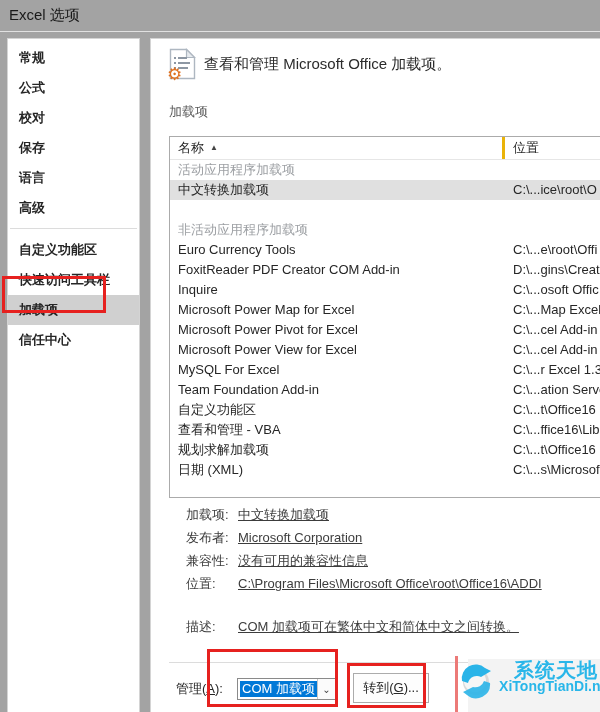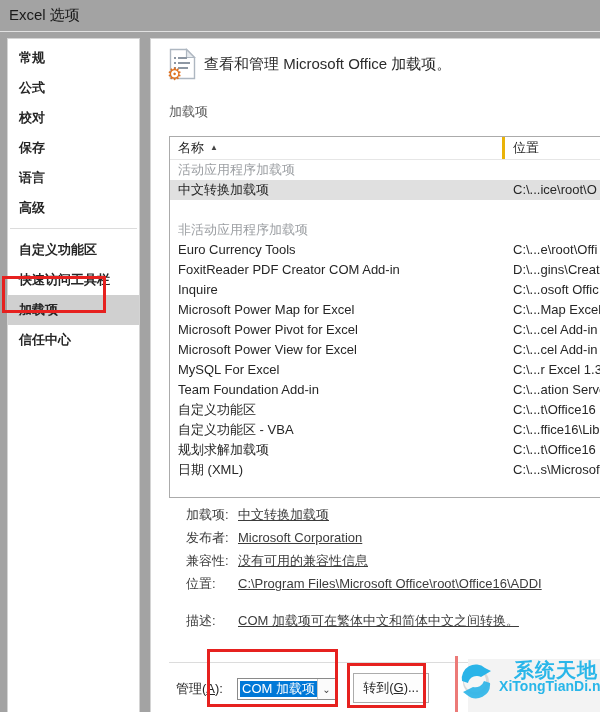--- a/index.html
+++ b/index.html
@@ -39,21 +39,21 @@
   .trow{display:flex;height:20px;line-height:20px;font-size:13px;color:#262626;white-space:nowrap;justify-content:space-between;}
   .c-name{width:335px;flex:none;padding-left:8px;overflow:hidden;box-sizing:border-box;}
   .c-loc{flex:1;padding-left:8px;overflow:hidden;}
   .trow.group{color:#9da0a4;}
   .trow.sel{background:#e0e0e0;}
 
   
   .details{position:absolute;left:35px;top:464px;right:0;font-size:13px;color:#3c3c3c;}
   .d-row{line-height:23px;white-space:nowrap;overflow:hidden;text-decoration:underline;}
   .d-label{display:inline-block;width:52px;}
-  .d-row.last{margin-top:14px;}
+  .d-row.last{margin-top:20px;}
 
   
   .footer-sep{position:absolute;left:18px;top:623px;right:0;height:1px;background:#dcdcdc;}
   .manage-label{position:absolute;left:25px;top:639px;height:22px;line-height:22px;font-size:13px;color:#262626;}
   .manage-label u, .goto-btn u{text-decoration:underline;}
   .manage-dropdown{position:absolute;left:86px;top:639px;width:99px;height:22px;border:1px solid #8a8a8a;
     box-sizing:border-box;background:#fff;display:flex;align-items:stretch;cursor:default;}
   .dd-value{background:#0078d7;color:#fff;font-size:13px;line-height:16px;padding:0 2px;margin:2px 0 2px 2px;white-space:nowrap;}
   .dd-arrow{margin-left:auto;width:17px;display:flex;align-items:center;justify-content:center;
     border-left:1px solid #c6c6c6;color:#444;font-size:10px;background:#fbfbfb;}
@@ -172,21 +172,21 @@
         </div>
       <div class="trow">
           <span class="c-name">Team Foundation Add-in</span>
           <span class="c-loc">C:\...ation Serve</span>
         </div>
       <div class="trow">
           <span class="c-name">自定义功能区</span>
           <span class="c-loc">C:\...t\Office16</span>
         </div>
       <div class="trow">
-          <span class="c-name">自定义功能区 - VBA</span>
+          <span class="c-name">查看和管理 - VBA</span>
           <span class="c-loc">C:\...ffice16\Lib</span>
         </div>
       <div class="trow">
           <span class="c-name">规划求解加载项</span>
           <span class="c-loc">C:\...t\Office16</span>
         </div>
       <div class="trow">
           <span class="c-name">日期 (XML)</span>
           <span class="c-loc">C:\...s\Microsof</span>
         </div>

